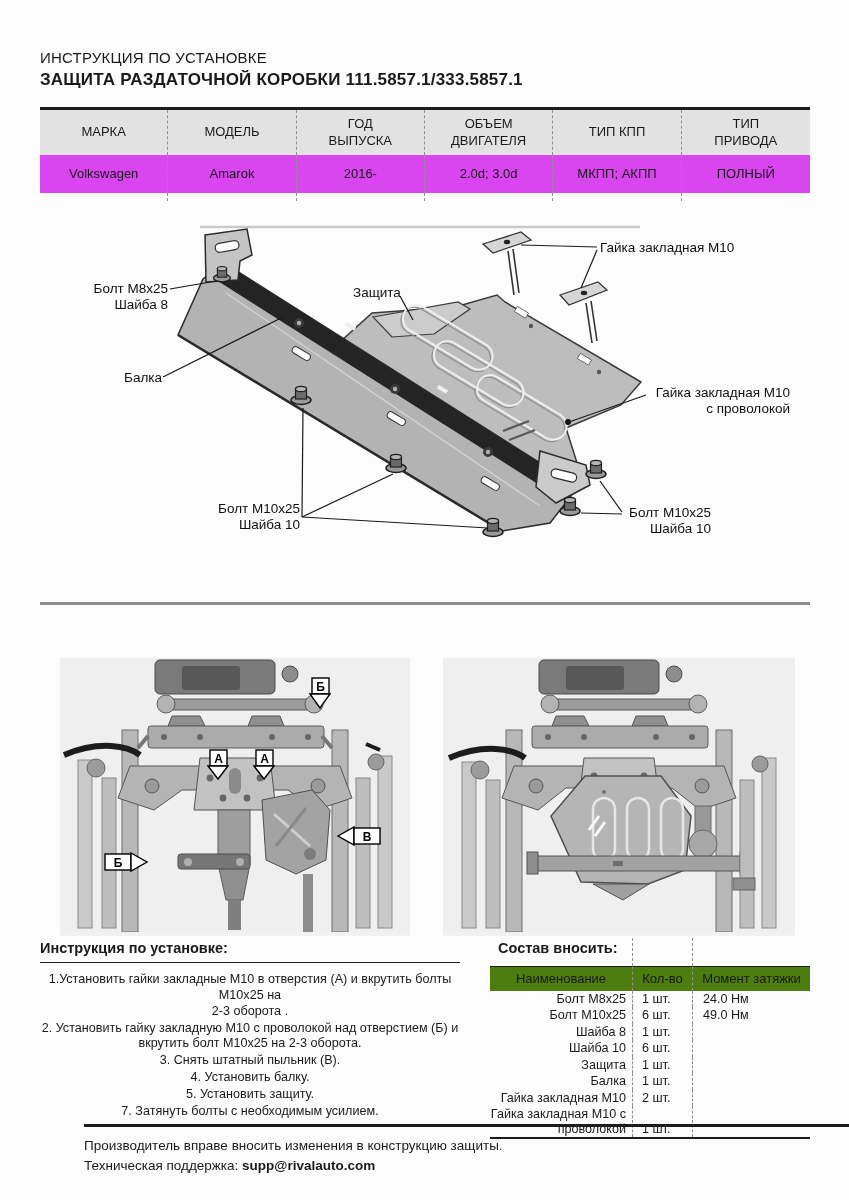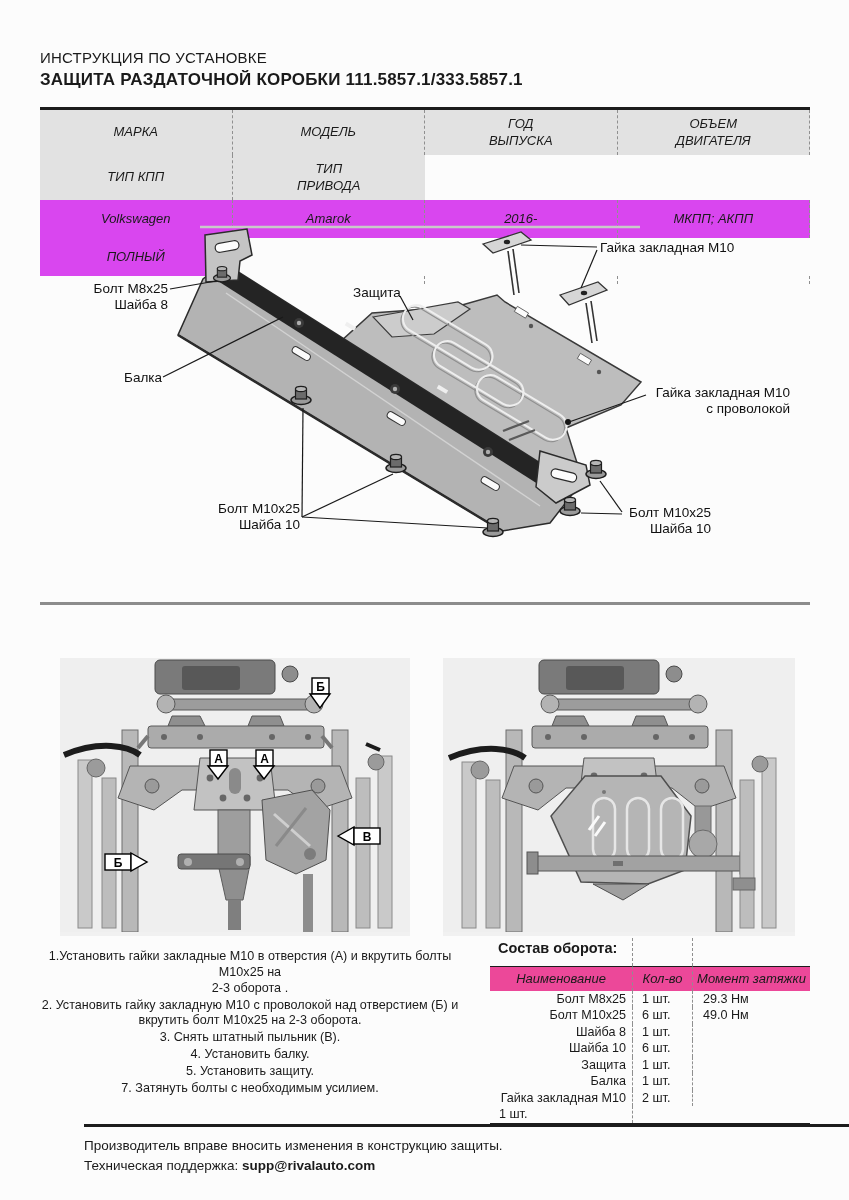--- a/index.html
+++ b/index.html
@@ -8,21 +8,21 @@
     background:#fcfcfc;overflow:hidden;
     font-family:"Liberation Sans",sans-serif;color:#1a1a1a;
   }
   
   .titles{position:absolute;left:40px;top:33px;}
   .title-1{font-size:15px;font-weight:normal;letter-spacing:.2px;margin-top:16px;}
   .title-2{font-size:17px;font-weight:bold;margin-top:4px;letter-spacing:.2px;}
 
   
   .spec{position:absolute;left:40px;top:107px;width:770px;border-top:3px solid #1c1c1c;}
-  .spec-grid{display:grid;grid-template-columns:repeat(4,1fr);font-style:italic;}
+  .spec-grid{display:grid;grid-template-columns:repeat(6,1fr);}
   .spec-cell{
     display:flex;align-items:center;justify-content:center;text-align:center;
     font-size:13px;line-height:1.25;white-space:pre-line;
     border-right:1px dashed #8f8f8f;padding:6px 4px;
   }
   .spec-cell:nth-child(6n){border-right:none;}
   .spec-head .spec-cell{background:#e2e2e2;min-height:33px;}
   .spec-body .spec-cell{background:#d946ef;min-height:26px;}
   .spec-stub .spec-cell{min-height:2px;padding:0 4px 6px 4px;}
 
@@ -44,23 +44,23 @@
   .steps{margin-top:9px;font-size:12.6px;line-height:1.26;}
   .step{white-space:pre-line;margin:0 0 1px 0;text-align:center;}
 
   .parts{position:absolute;left:490px;top:938px;width:320px;border-bottom:2.5px solid #1c1c1c;}
   .parts-grid{display:grid;grid-template-columns:143px 60px 117px;}
   .pcell{border-right:1px dashed #8f8f8f;font-size:12.6px;line-height:1.15;padding:1px 0;}
   .pcell.c3{border-right:none;}
   .parts-title-row .pcell{height:26px;}
   .parts-title{font-weight:bold;font-size:14.5px;padding:2px 0 0 8px;white-space:nowrap;}
   .parts-head .pcell{
-    background:#ec4899;border-top:1.5px solid #1c1c1c;
+    background:#4d7c0f;border-top:1.5px solid #1c1c1c;
     display:flex;align-items:center;justify-content:center;
-    font-size:13px;height:22px;font-style:italic;
+    font-size:13px;height:22px;
   }
   .pcell.name{text-align:right;padding-right:6px;white-space:pre-line;}
   .pcell.qty{padding-left:9px;display:flex;align-items:flex-end;}
   .pcell.torque{padding-left:10px;}
 
   
   .footer{position:absolute;left:40px;top:1124px;width:770px;border-top:3px solid #1c1c1c;padding-top:9px;margin-left:44px;}
   .footer-line{font-size:13.5px;line-height:1.45;}
   .email{font-weight:bold;}
 </style>
@@ -83,20 +83,21 @@
       <div class="spec-cell">ОБЪЕМ
 ДВИГАТЕЛЯ</div>
       <div class="spec-cell">ТИП КПП</div>
       <div class="spec-cell">ТИП
 ПРИВОДА</div>
     </div>
     <div class="spec-grid spec-body">
       <div class="spec-cell">Volkswagen</div>
       <div class="spec-cell">Amarok</div>
       <div class="spec-cell">2016-</div>
+      <div class="spec-cell">2.0d; 3.0d</div>
       <div class="spec-cell">МКПП; АКПП</div>
       <div class="spec-cell">ПОЛНЫЙ</div>
     </div>
     <div class="spec-grid spec-stub">
       <div class="spec-cell"></div>
         <div class="spec-cell"></div>
       <div class="spec-cell"></div>
         <div class="spec-cell"></div>
       <div class="spec-cell"></div>
         <div class="spec-cell"></div>
@@ -361,47 +362,48 @@
       <circle cx="37" cy="112" r="9" fill="#9b9b9b" stroke="#666"></circle>
       <rect x="319" y="100" width="14" height="170" fill="#c9c9c9" stroke="#8a8a8a"></rect>
       <circle cx="317" cy="106" r="8" fill="#9b9b9b" stroke="#666"></circle>
       <rect x="43" y="122" width="14" height="148" fill="#bdbdbd" stroke="#8a8a8a"></rect>
       <rect x="297" y="122" width="14" height="148" fill="#bdbdbd" stroke="#8a8a8a"></rect>
       <rect x="290" y="220" width="22" height="12" fill="#8f8f8f" stroke="#666"></rect>
     </svg>
   </div>
 
   <div class="instr">
+    <div class="instr-title">Инструкция по установке:</div>
     <div class="steps">
       <p class="step">1.Установить гайки закладные М10 в отверстия (А) и вкрутить болты М10х25 на
 2-3 оборота .</p>
       <p class="step">2. Установить гайку закладную М10 с проволокой над отверстием (Б) и
 вкрутить болт М10х25 на 2-3 оборота.</p>
       <p class="step">3. Снять штатный пыльник (В).</p>
       <p class="step">4. Установить балку.</p>
       <p class="step">5. Установить защиту.</p>
       <p class="step">7. Затянуть болты с необходимым усилием.</p>
     </div>
   </div>
 
   <div class="parts">
     <div class="parts-grid parts-title-row">
-      <div class="pcell c1 parts-title">Состав оборота:</div>
+      <div class="pcell c1 parts-title">Состав вносить:</div>
       <div class="pcell c2"></div>
       <div class="pcell c3"></div>
     </div>
     <div class="parts-grid parts-head">
       <div class="pcell c1">Наименование</div>
       <div class="pcell c2">Кол-во</div>
       <div class="pcell c3">Момент затяжки</div>
     </div>
     <div class="parts-grid">
       <div class="pcell c1 name">Болт М8х25</div>
       <div class="pcell c2 qty">1 шт.</div>
-      <div class="pcell c3 torque">29.3 Нм</div>
+      <div class="pcell c3 torque">24.0 Нм</div>
     </div>
     <div class="parts-grid">
       <div class="pcell c1 name">Болт М10х25</div>
       <div class="pcell c2 qty">6 шт.</div>
       <div class="pcell c3 torque">49.0 Нм</div>
     </div>
     <div class="parts-grid">
       <div class="pcell c1 name">Шайба 8</div>
       <div class="pcell c2 qty">1 шт.</div>
       <div class="pcell c3 torque"></div>
@@ -420,20 +422,22 @@
       <div class="pcell c1 name">Балка</div>
       <div class="pcell c2 qty">1 шт.</div>
       <div class="pcell c3 torque"></div>
     </div>
     <div class="parts-grid">
       <div class="pcell c1 name">Гайка закладная М10</div>
       <div class="pcell c2 qty">2 шт.</div>
       <div class="pcell c3 torque"></div>
     </div>
     <div class="parts-grid">
+      <div class="pcell c1 name">Гайка закладная М10 с
+проволокой</div>
       <div class="pcell c2 qty">1 шт.</div>
       <div class="pcell c3 torque"></div>
     </div>
   </div>
 
   <div class="footer">
     <div class="footer-line">Производитель вправе вносить изменения в конструкцию защиты.</div>
     <div class="footer-line"><span>Техническая поддержка: </span><span class="email">supp@rivalauto.com</span></div>
   </div>
 

